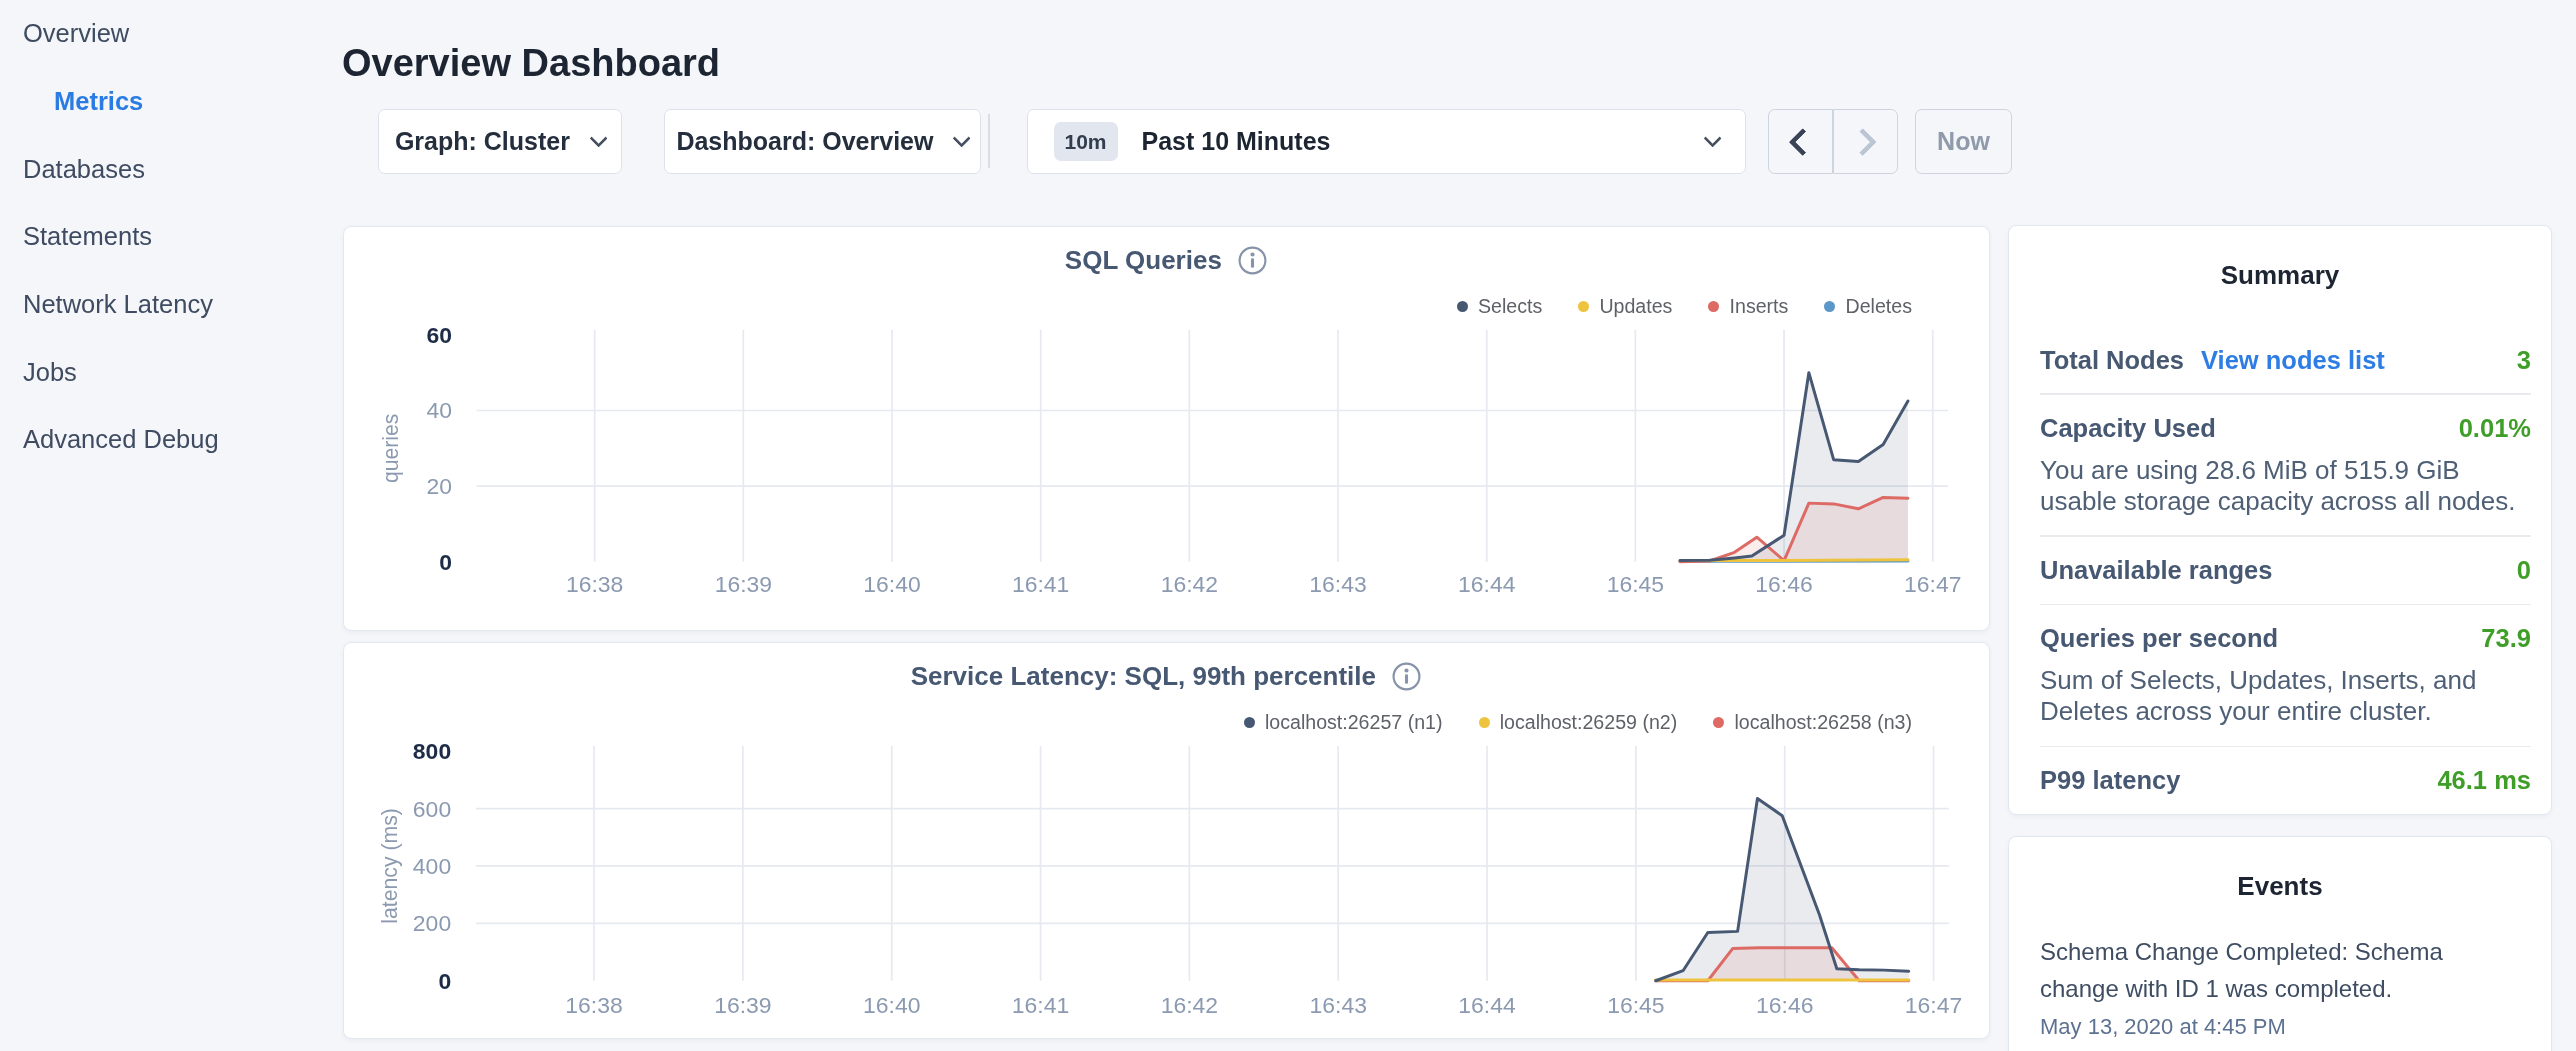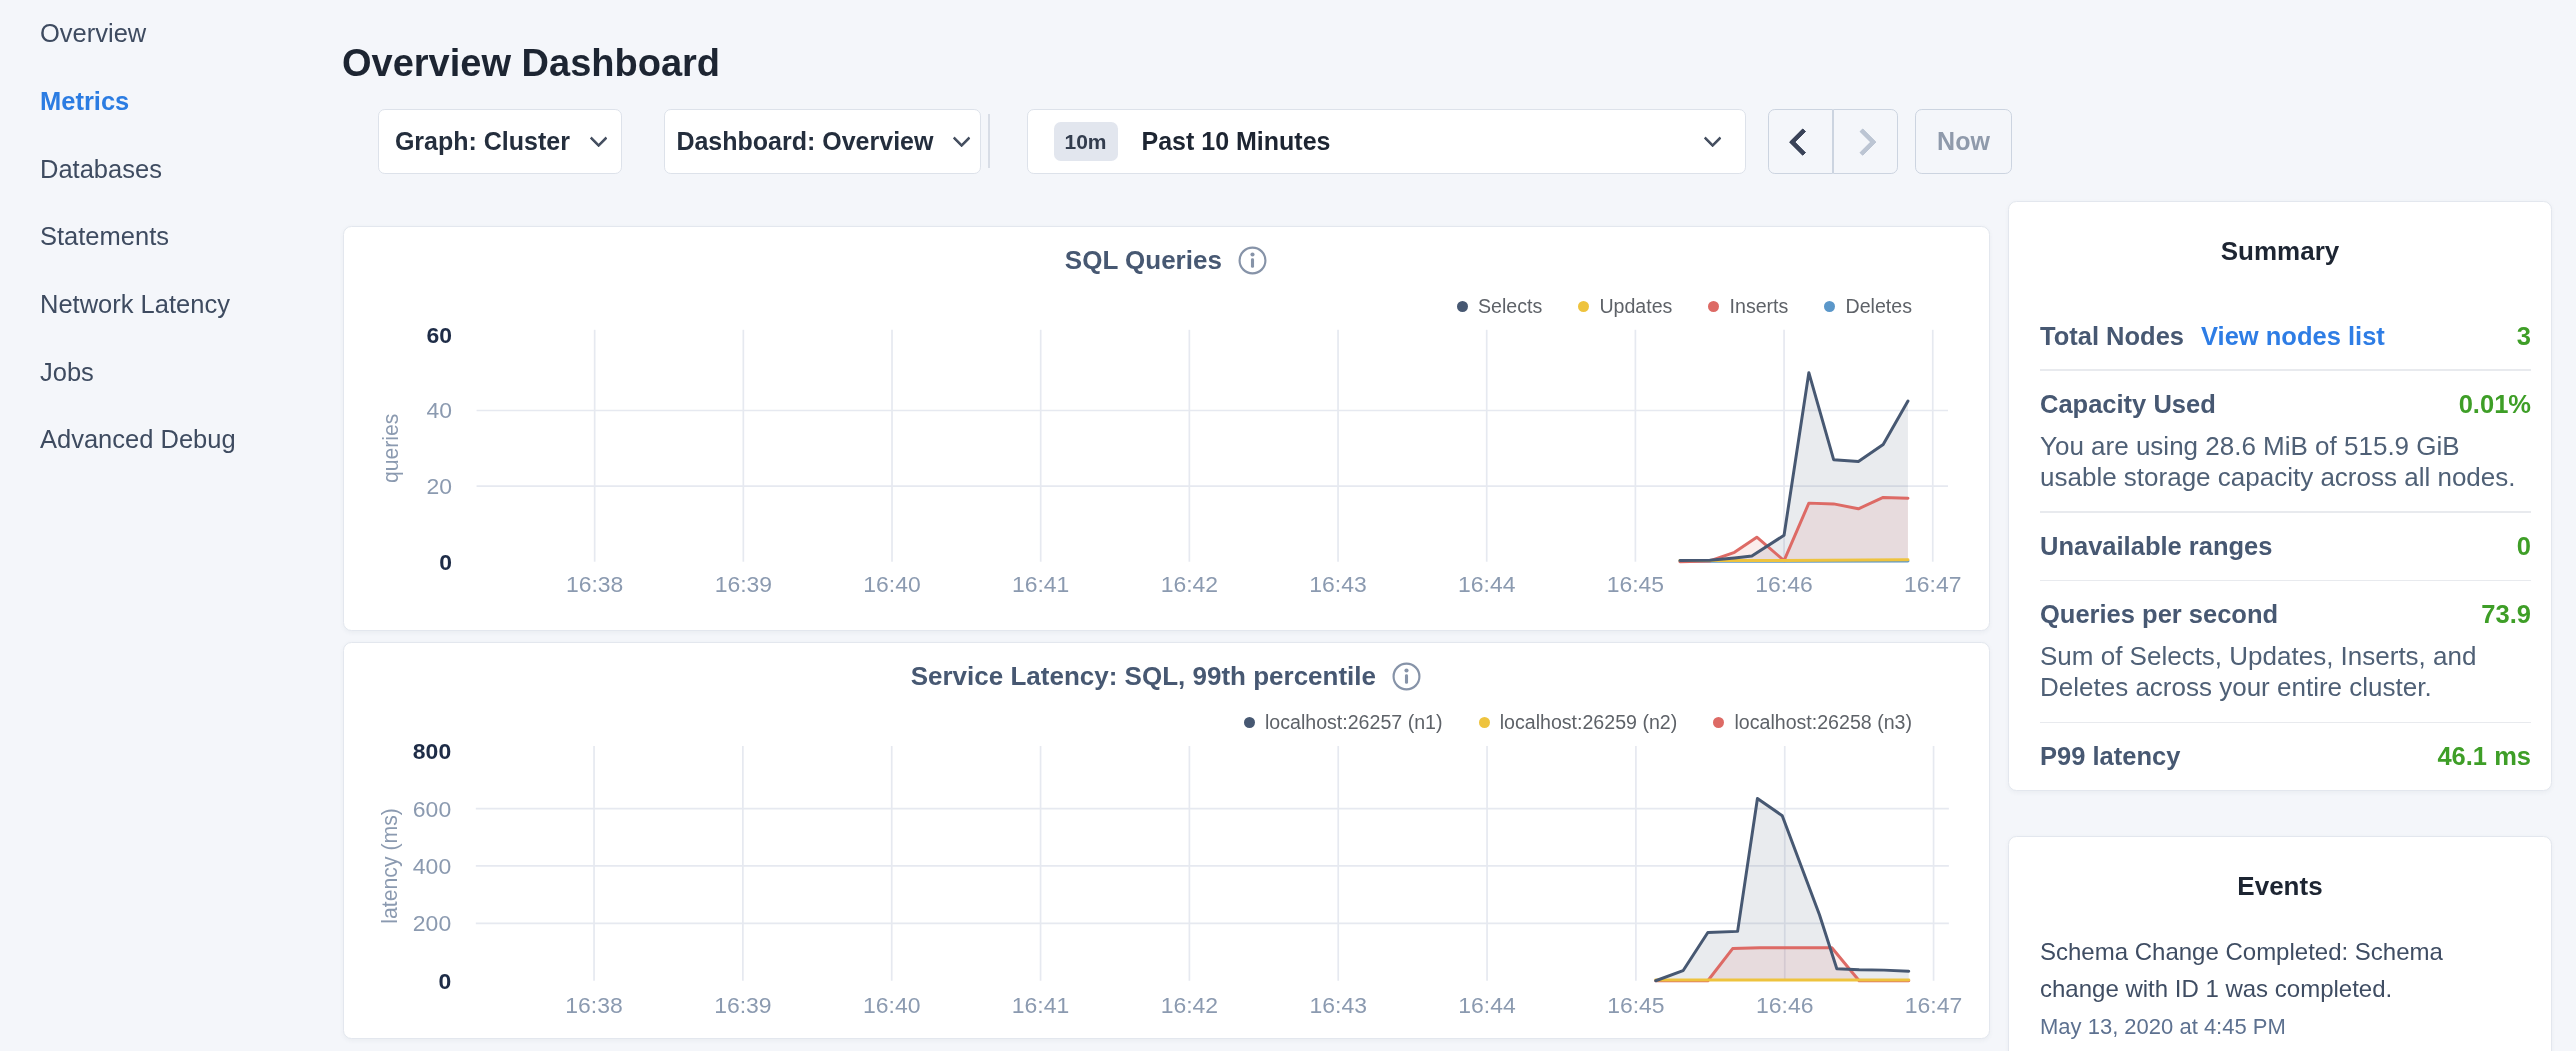--- a/index.html
+++ b/index.html
@@ -1,22 +1,22 @@
 <!DOCTYPE html>
 <html style="font-size:13.6px"><head>
 <meta charset="utf-8">
 <style>
   html,body{margin:0;padding:0;background:#e9ebf0;}
   .page{position:relative;width:2576px;height:1051px;background:#f4f6fa;overflow:hidden;
         font-family:"Liberation Sans",sans-serif;color:#3e4b60;}
 
   
-  .side-item{position:absolute;left:40px;height:36px;line-height:36px;font-size:25.5px;
+  .side-item{position:absolute;left:23px;height:36px;line-height:36px;font-size:25.5px;
              font-weight:500;color:#3e4b60;cursor:pointer;white-space:nowrap;}
-  .side-item.active{color:#2b7ce2;font-weight:700;}
+  .side-item.active{color:#2b7ce2;font-weight:700;margin-left:31px;}
 
   
   .page-title{position:absolute;left:342px;top:17px;font-size:38px;font-weight:700;color:#1d2532;}
 
   .ctrl{position:absolute;top:109px;height:65px;box-sizing:border-box;background:#fff;
         border:1.7px solid #dde2ea;border-radius:6.8px;display:flex;align-items:center;cursor:pointer;}
   .ctrl-label{font-size:25px;font-weight:700;color:#242e3d;white-space:nowrap;}
   .chev-down{display:inline-block;width:10.2px;height:10.2px;border-right:3.4px solid #46506178;
              border-right-color:#465061;border-bottom:3.4px solid #465061;transform:rotate(45deg);
              margin-top:-6.8px;border-radius:1.7px;}
@@ -38,21 +38,21 @@
                transform:rotate(45deg);border-radius:1.7px;margin-right:5.1px;}
   .nowbtn{position:absolute;left:1915px;top:109px;width:97px;height:65px;box-sizing:border-box;
           border:1.7px solid #ccd4e0;border-radius:6.8px;background:transparent;display:flex;
           align-items:center;justify-content:center;font-size:25px;font-weight:700;color:#8f9aab;cursor:pointer;}
 
   
   .card{position:absolute;background:#fff;border:1.7px solid #e3e7ee;border-radius:8.5px;
         box-sizing:border-box;box-shadow:0 1.7px 4.3px rgba(60,75,100,.05);}
   .chart-card1{left:343px;top:226px;width:1647px;height:405px;}
   .chart-card2{left:343px;top:642px;width:1647px;height:397px;}
-  .summary-card{left:2008px;top:201px;width:544px;height:590px;}
+  .summary-card{left:2008px;top:225px;width:544px;height:590px;}
   .events-card{left:2008px;top:836px;width:544px;height:255px;}
 
   .chart-title-row{position:absolute;top:18px;left:0;width:100%;display:flex;align-items:center;
                    justify-content:center;gap:15.3px;}
   .chart-title{font-size:26px;font-weight:700;color:#475872;}
   .legend{position:absolute;top:68px;right:77px;display:flex;gap:36px;align-items:flex-start;}
   .legend-item{display:flex;align-items:center;gap:10.2px;font-size:19.6px;color:#5e6268;cursor:pointer;}
   .legend-dot{width:11px;height:11px;border-radius:50%;}
   .chart-svg{position:absolute;left:0;top:0;}
   svg text{font-family:"Liberation Sans",sans-serif;}

